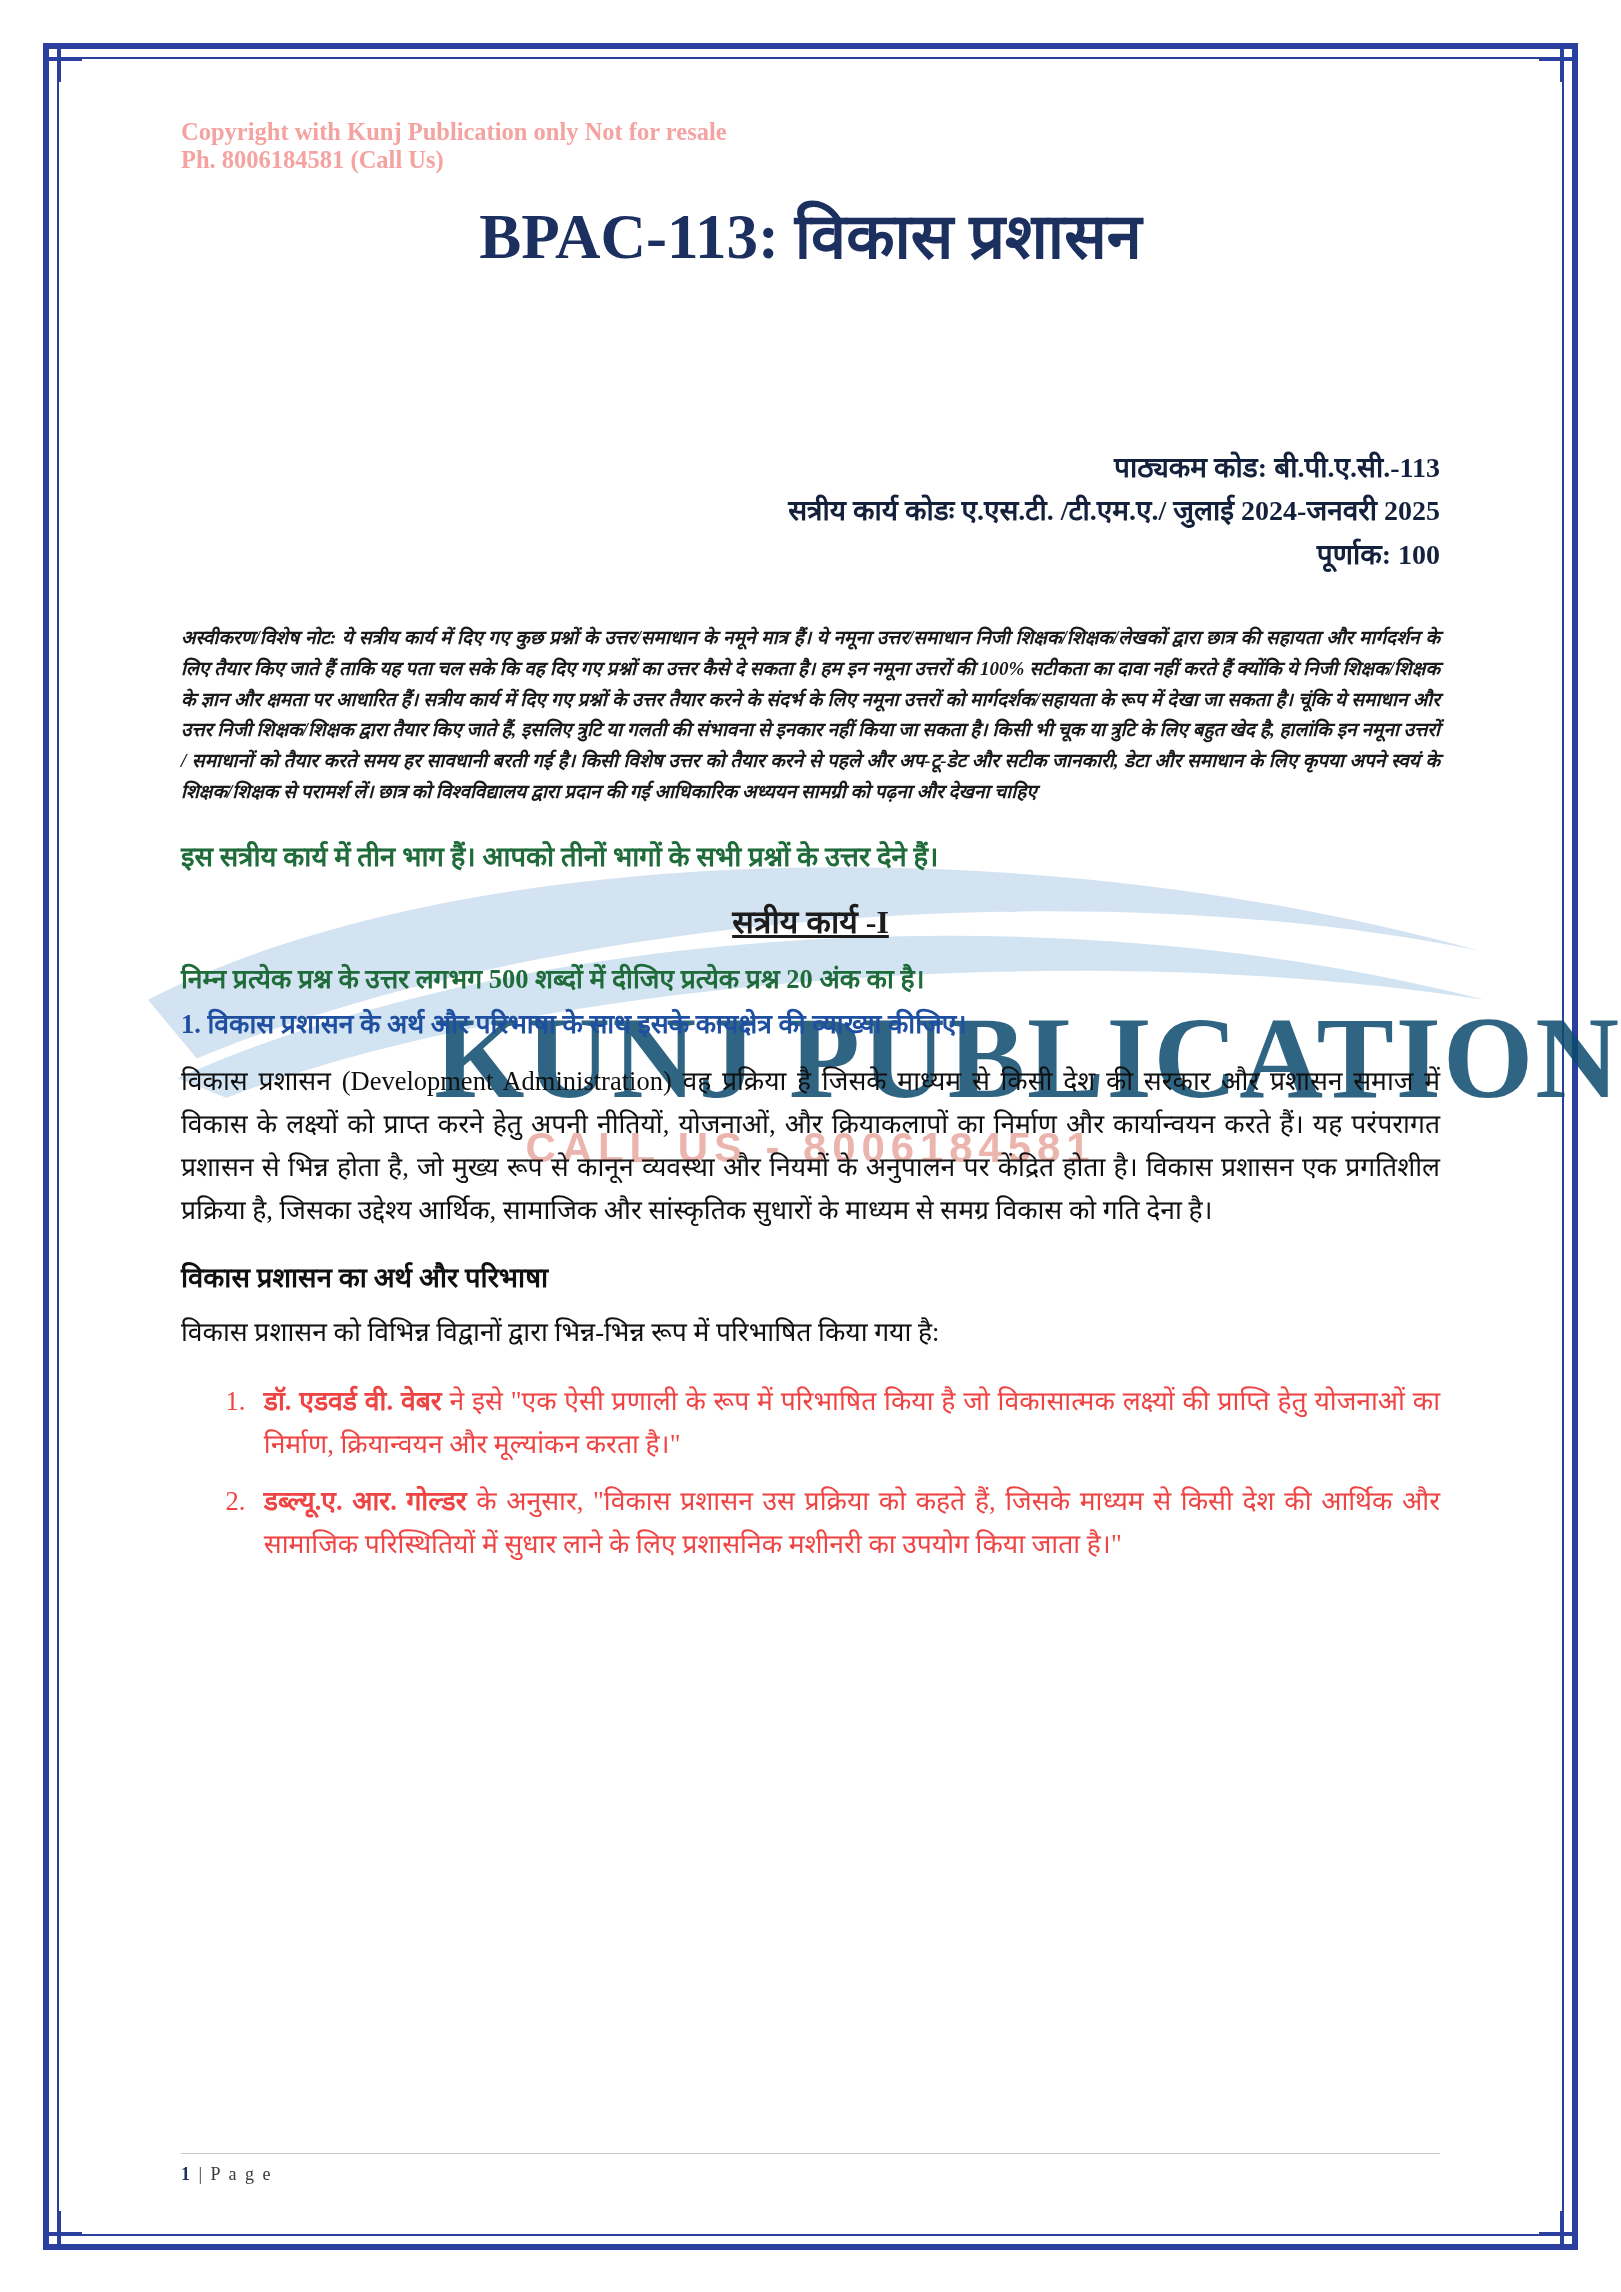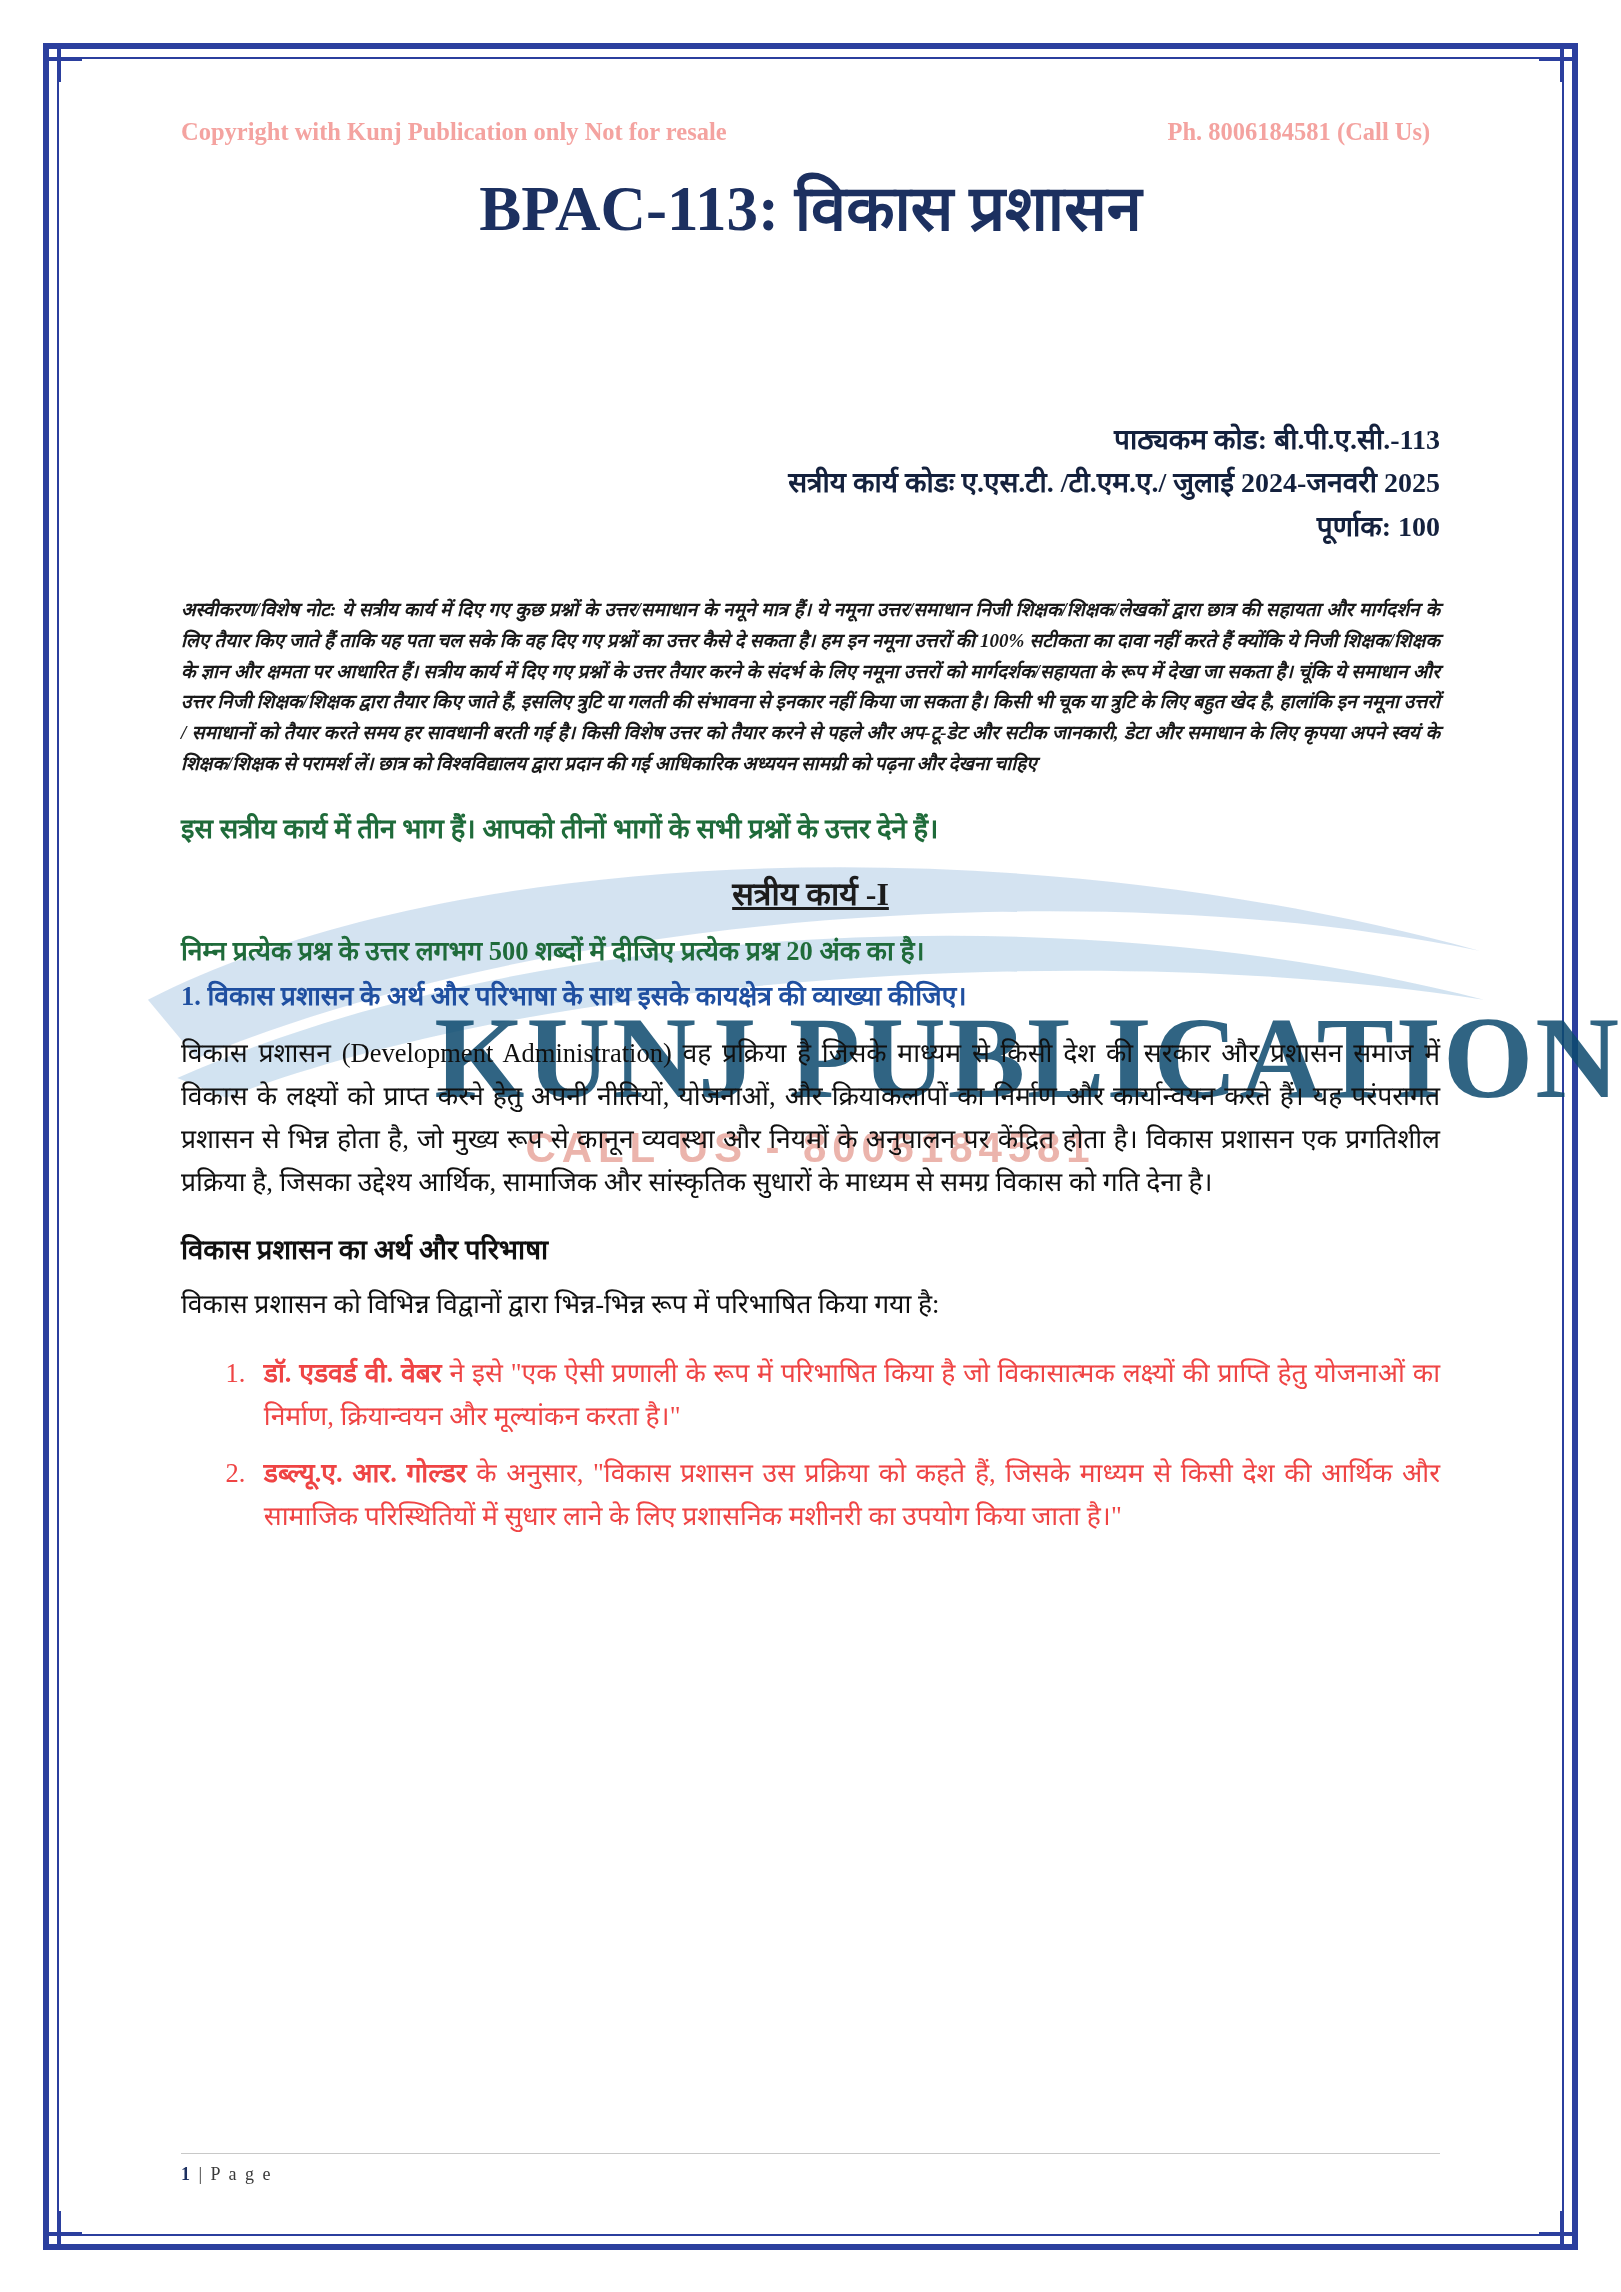--- a/index.html
+++ b/index.html
@@ -109,20 +109,21 @@
   }
 
   .copyright-line {
     display: flex;
     justify-content: space-between;
     color: #f4a3a0;
     font-weight: bold;
     font-size: 24.5px;
     font-family: "Liberation Serif", serif;
     margin-bottom: 17.6px;
+    flex-direction: column;
   }
   .copyright-line .ph { padding-right: 9.8px; }
 
   .doc-title {
     text-align: center;
     color: #1c3060;
     font-weight: bold;
     font-size: 63px;
     font-family: "Liberation Serif", serif;
     letter-spacing: 0px;

